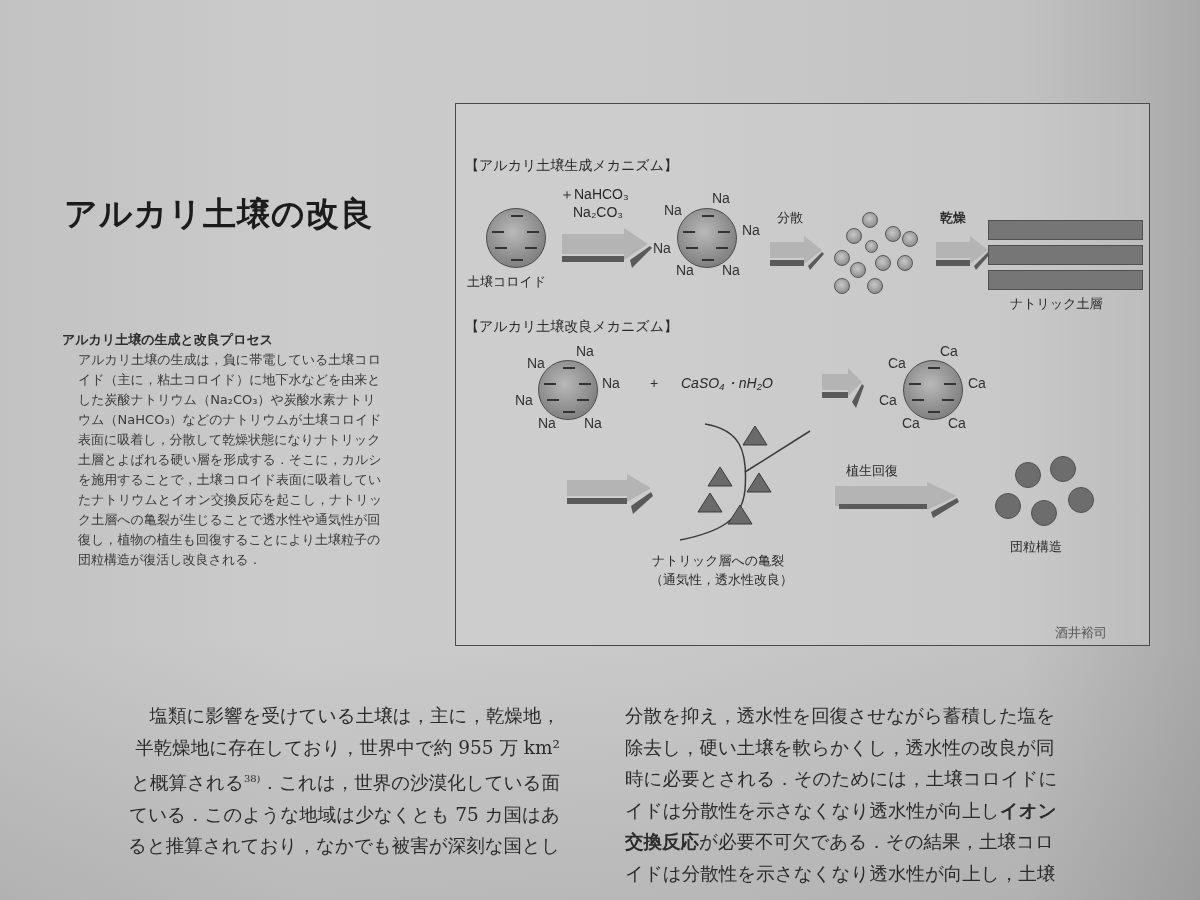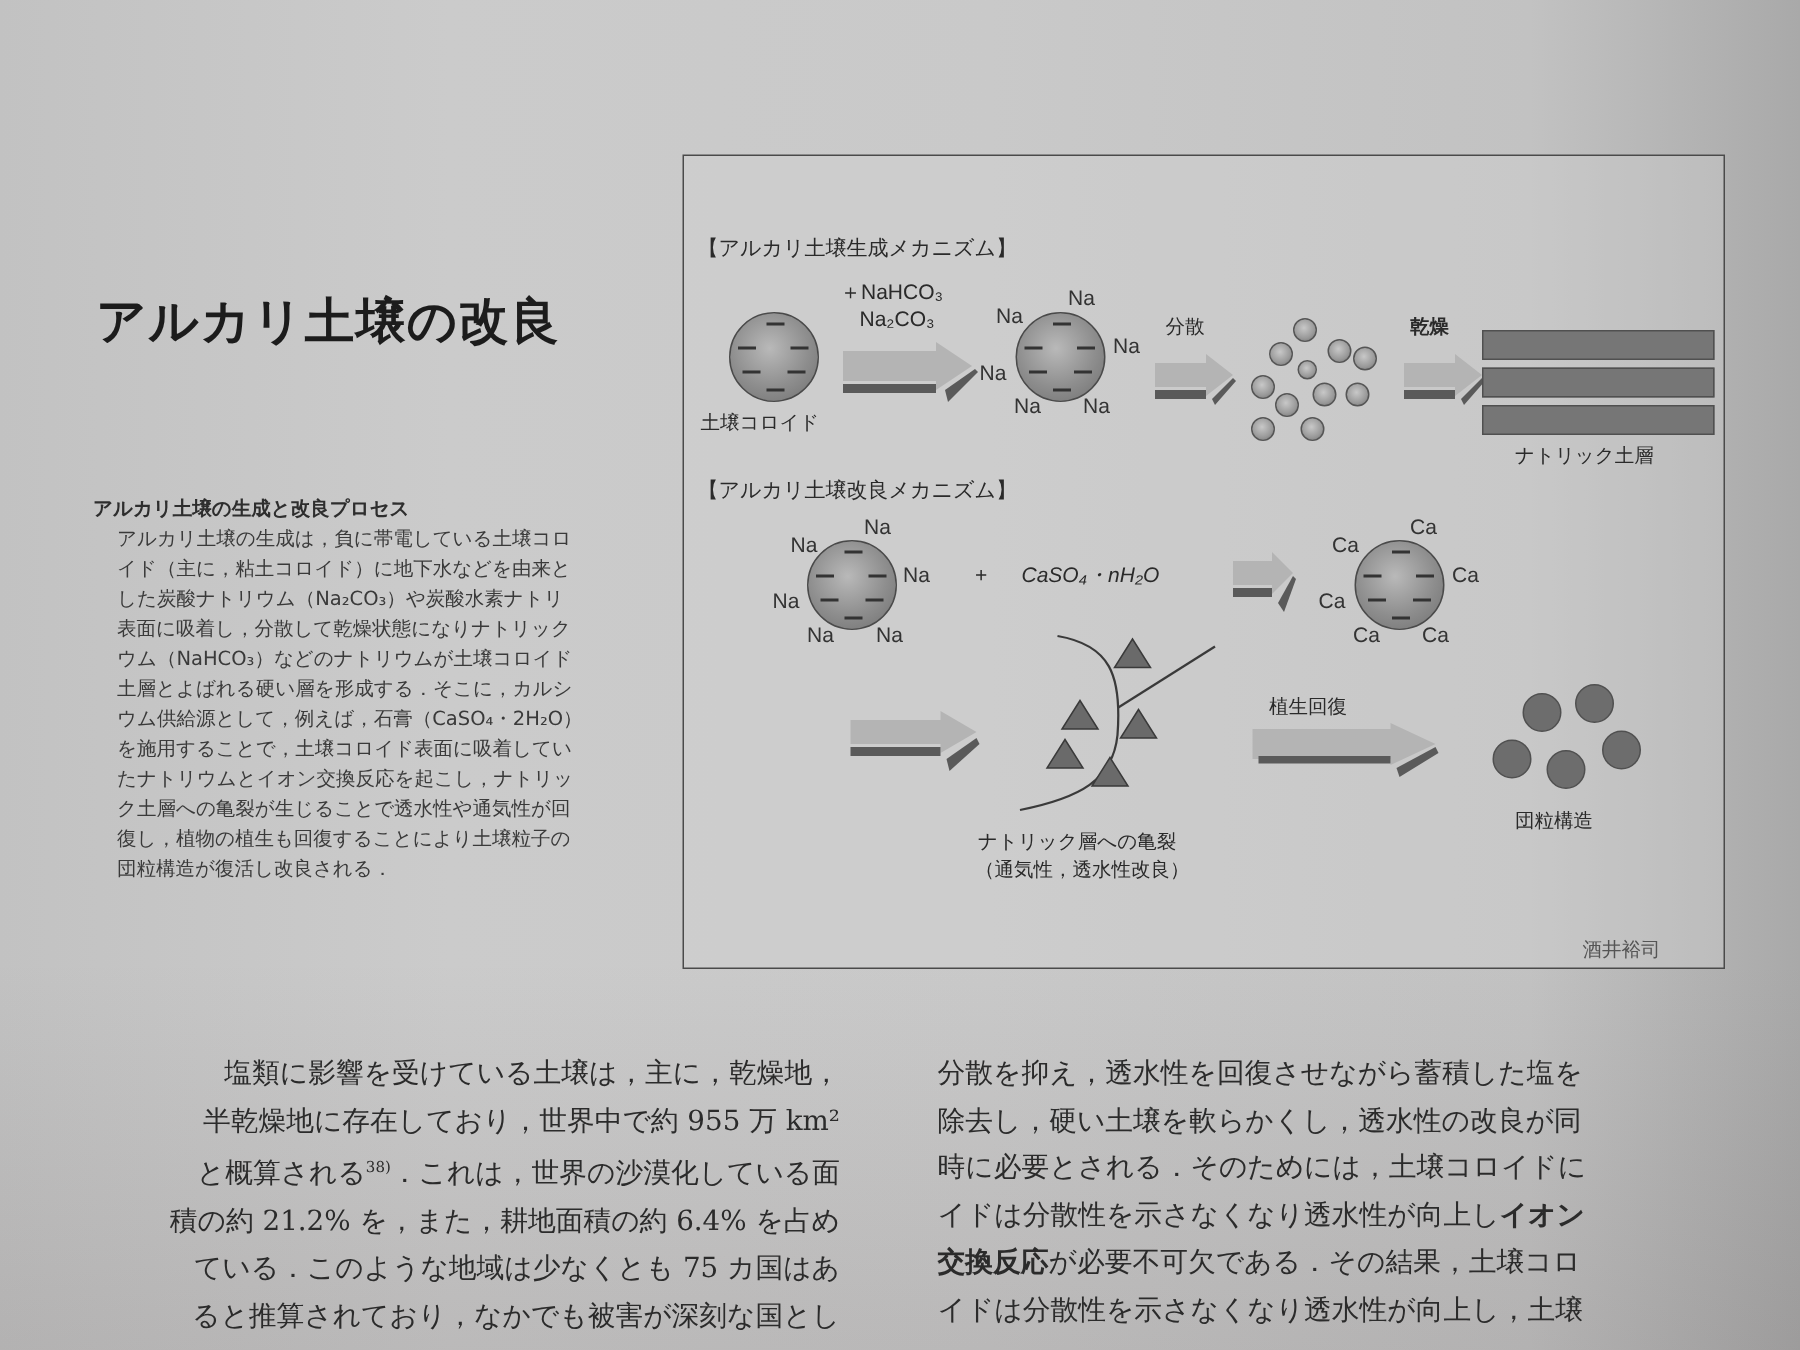--- a/index.html
+++ b/index.html
@@ -65,24 +65,23 @@
 <div class="shade-bottom"></div>
 
 <h1 class="page-title">アルカリ土壌の改良</h1>
 
 <div class="sidebar">
   <div class="sidebar-heading">アルカリ土壌の生成と改良プロセス</div>
   <div class="sidebar-body">
     <span class="ln">アルカリ土壌の生成は，負に帯電している土壌コロ</span>
     <span class="ln">イド（主に，粘土コロイド）に地下水などを由来と</span>
     <span class="ln">した炭酸ナトリウム（Na₂CO₃）や炭酸水素ナトリ</span>
+    <span class="ln">ウム（NaHCO₃）などのナトリウムが土壌コロイド</span>
     <span class="ln">表面に吸着し，分散して乾燥状態になりナトリック</span>
-    <span class="ln">ウム（NaHCO₃）などのナトリウムが土壌コロイド</span>
     <span class="ln">土層とよばれる硬い層を形成する．そこに，カルシ</span>
-    <span class="ln">ウム供給源として，例えば，石膏（CaSO₄・2H₂O）</span>
     <span class="ln">を施用することで，土壌コロイド表面に吸着してい</span>
     <span class="ln">たナトリウムとイオン交換反応を起こし，ナトリッ</span>
     <span class="ln">ク土層への亀裂が生じることで透水性や通気性が回</span>
     <span class="ln">復し，植物の植生も回復することにより土壌粒子の</span>
     <span class="ln">団粒構造が復活し改良される．</span>
   </div>
 </div>
 
 <div class="figure"></div>
 
@@ -225,21 +224,20 @@
 <div class="dot-dark" style="left:1031px;top:500px;"></div>
 <div class="dot-dark" style="left:1068px;top:487px;"></div>
 <div class="fig-abs lbl-jp" style="left:1010px;top:538px;">団粒構造</div>
 
 <div class="fig-abs credit" style="left:1055px;top:624px;">酒井裕司</div>
 
 <div class="col col-left">
   <span class="ln">　塩類に影響を受けている土壌は，主に，乾燥地，</span>
   <span class="ln">半乾燥地に存在しており，世界中で約 955 万 km²</span>
   <span class="ln"><span>と概算される</span><sup>38)</sup><span>．これは，世界の沙漠化している面</span></span>
-  <span class="ln">積の約 21.2% を，また，耕地面積の約 6.4% を占め</span>
   <span class="ln">ている．このような地域は少なくとも 75 カ国はあ</span>
   <span class="ln">ると推算されており，なかでも被害が深刻な国とし</span>
 </div>
 
 <div class="col col-right">
   <span class="ln">分散を抑え，透水性を回復させながら蓄積した塩を</span>
   <span class="ln">除去し，硬い土壌を軟らかくし，透水性の改良が同</span>
   <span class="ln">時に必要とされる．そのためには，土壌コロイドに</span>
   <span class="ln"><span>イドは分散性を示さなくなり透水性が向上し</span><b class="em">イオン</b></span>
   <span class="ln"><b class="em">交換反応</b><span>が必要不可欠である．その結果，土壌コロ</span></span>

